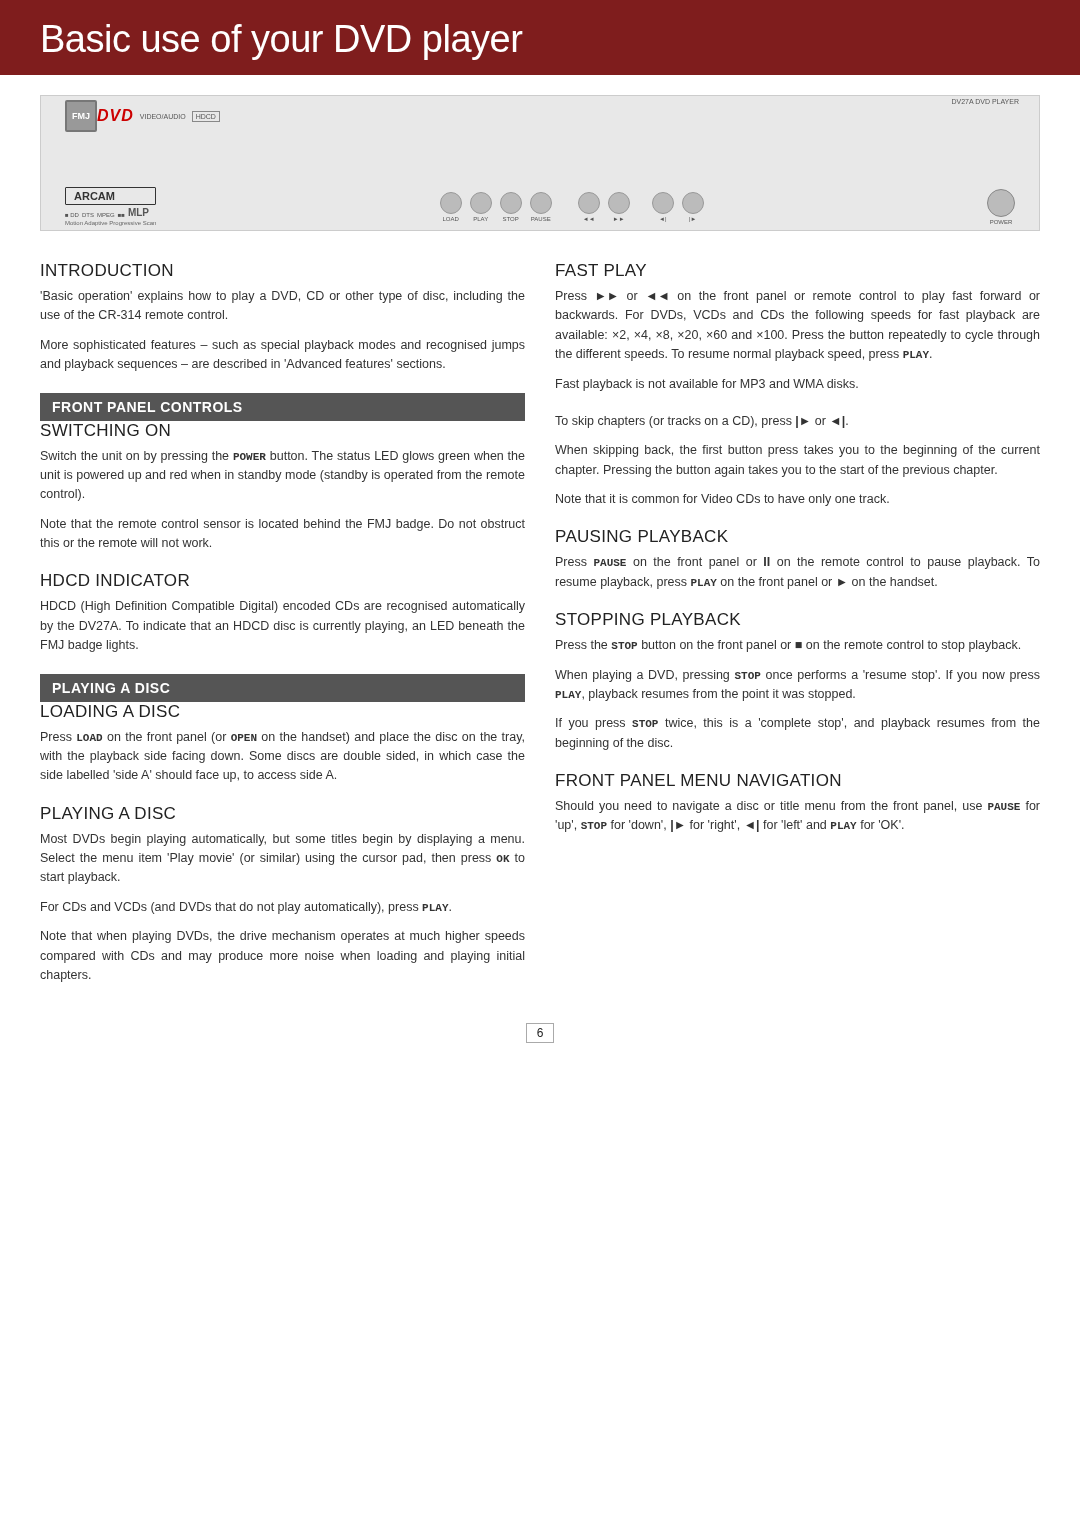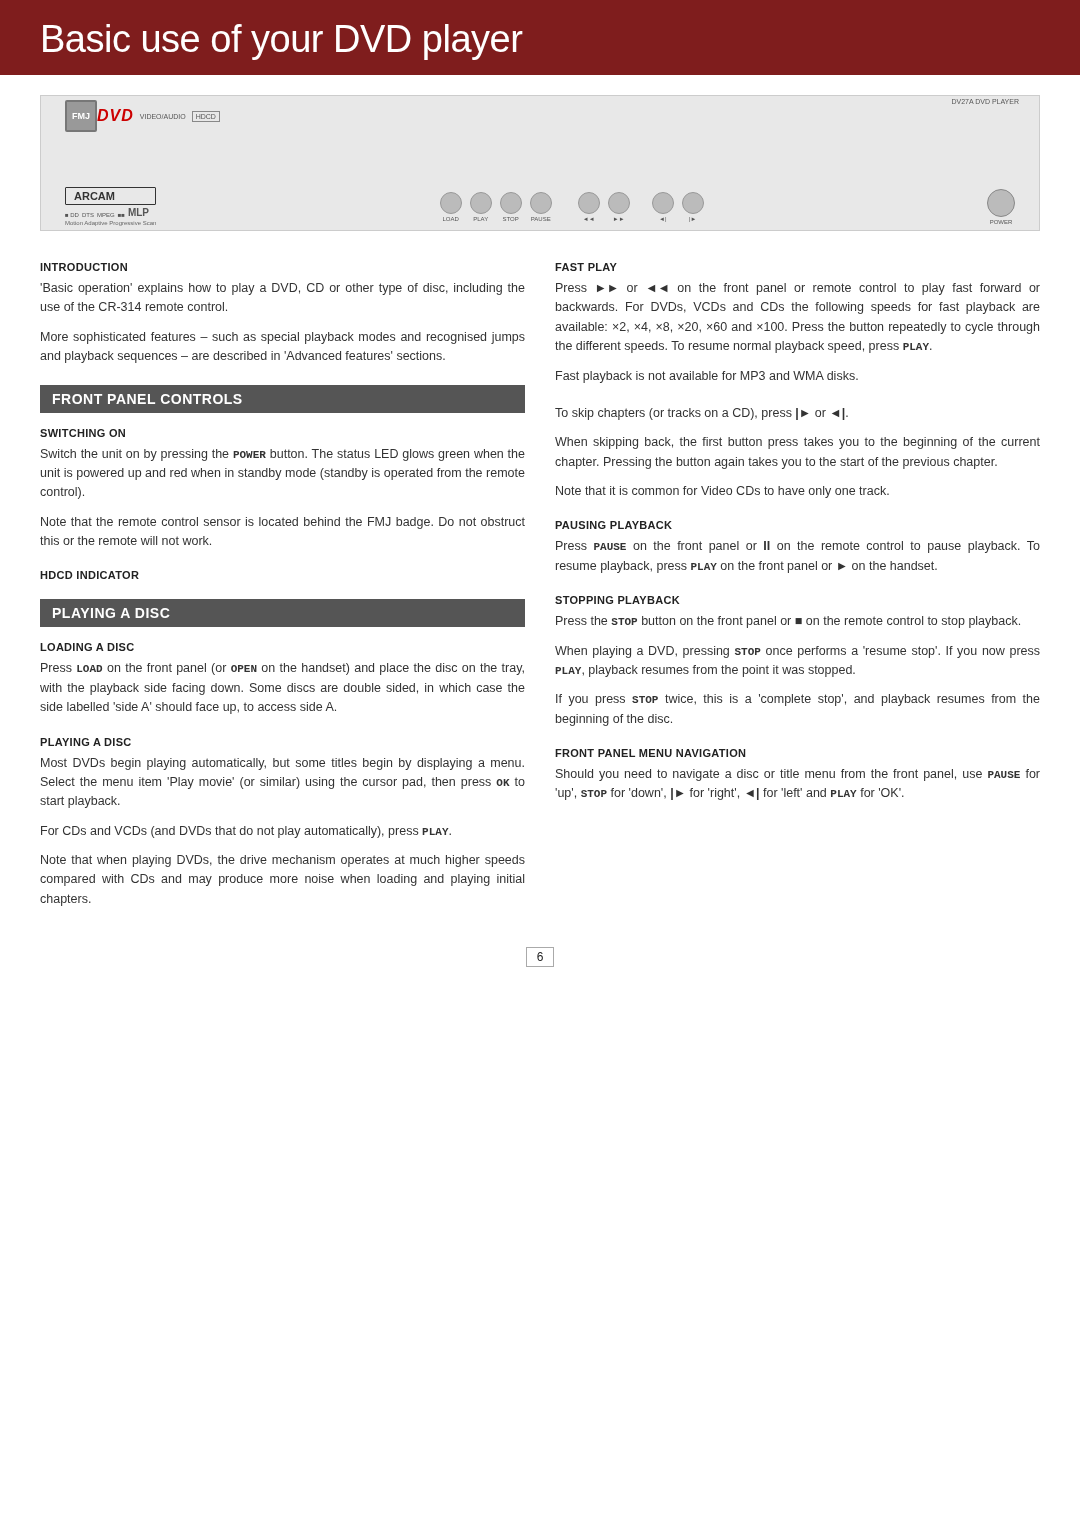--- a/index.html
+++ b/index.html
@@ -189,27 +189,26 @@
       flex: 1;
     }
 
     
     .section-header {
       background: #555;
       color: #fff;
       padding: 6px 12px;
       font-size: 14px;
       font-weight: bold;
-      margin-bottom: 14px;
       letter-spacing: 0.5px;
     }
 
     .subsection-title {
-      font-size: 11px;
-      font-weight: bold;
+      font-size: 17px;
+      font-weight: normal;
       margin-bottom: 6px;
       text-transform: uppercase;
       letter-spacing: 0.3px;
     }
 
     .body-text {
       font-size: 12.5px;
       line-height: 1.55;
       margin-bottom: 10px;
       color: #333;
@@ -340,20 +339,21 @@
     <div class="section-header">FRONT PANEL CONTROLS</div>
 
     <div class="section-block">
       <div class="subsection-title">SWITCHING ON</div>
       <p class="body-text">Switch the unit on by pressing the <span class="keyword">POWER</span> button. The status LED glows green when the unit is powered up and red when in standby mode (standby is operated from the remote control).</p>
       <p class="body-text">Note that the remote control sensor is located behind the FMJ badge. Do not obstruct this or the remote will not work.</p>
     </div>
 
     <div class="section-block">
       <div class="subsection-title">HDCD INDICATOR</div>
+      <p class="body-text">HDCD (High Definition Compatible Digital) encoded CDs are recognised automatically by the DV27A. To indicate that an HDCD disc is currently playing, an LED beneath the FMJ badge lights.</p>
     </div>
 
     <div class="section-header">PLAYING A DISC</div>
 
     <div class="section-block">
       <div class="subsection-title">LOADING A DISC</div>
       <p class="body-text">Press <span class="keyword">LOAD</span> on the front panel (or <span class="keyword">OPEN</span> on the handset) and place the disc on the tray, with the playback side facing down. Some discs are double sided, in which case the side labelled 'side A' should face up, to access side A.</p>
     </div>
 
     <div class="section-block">

